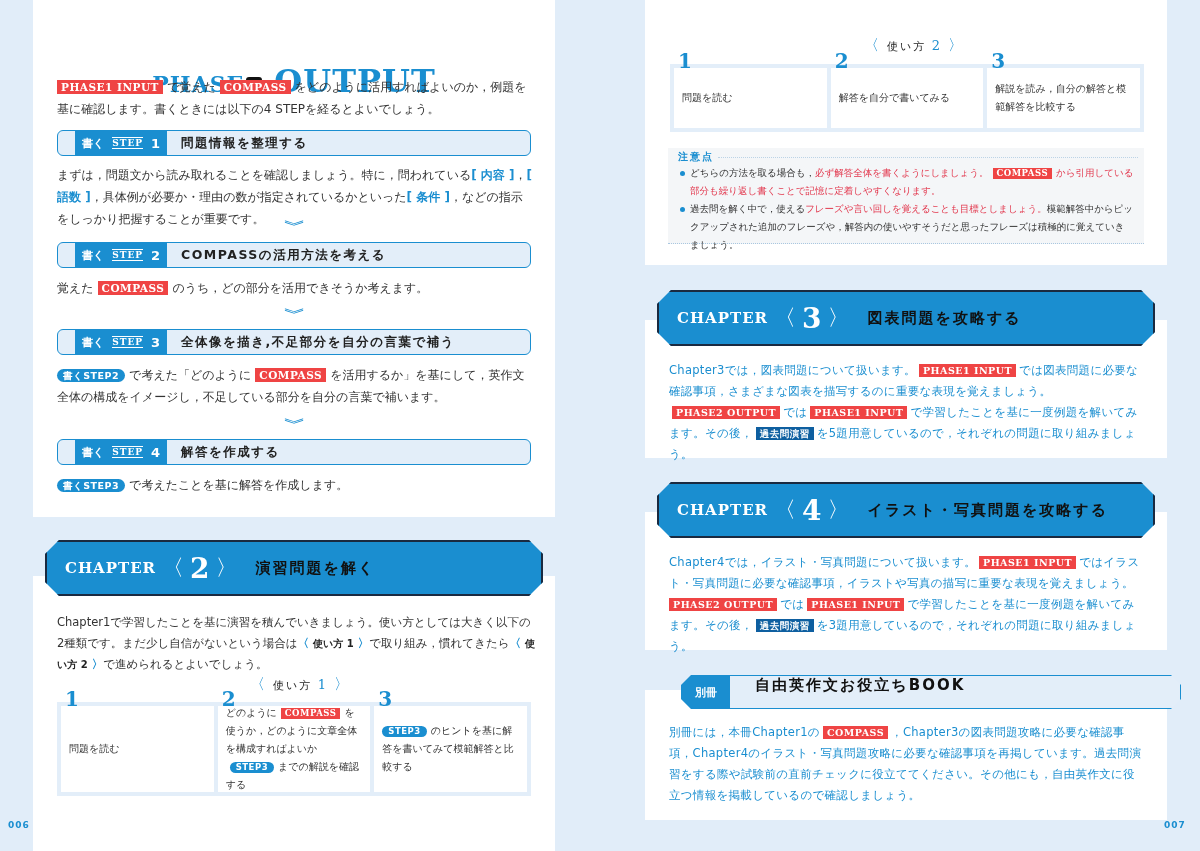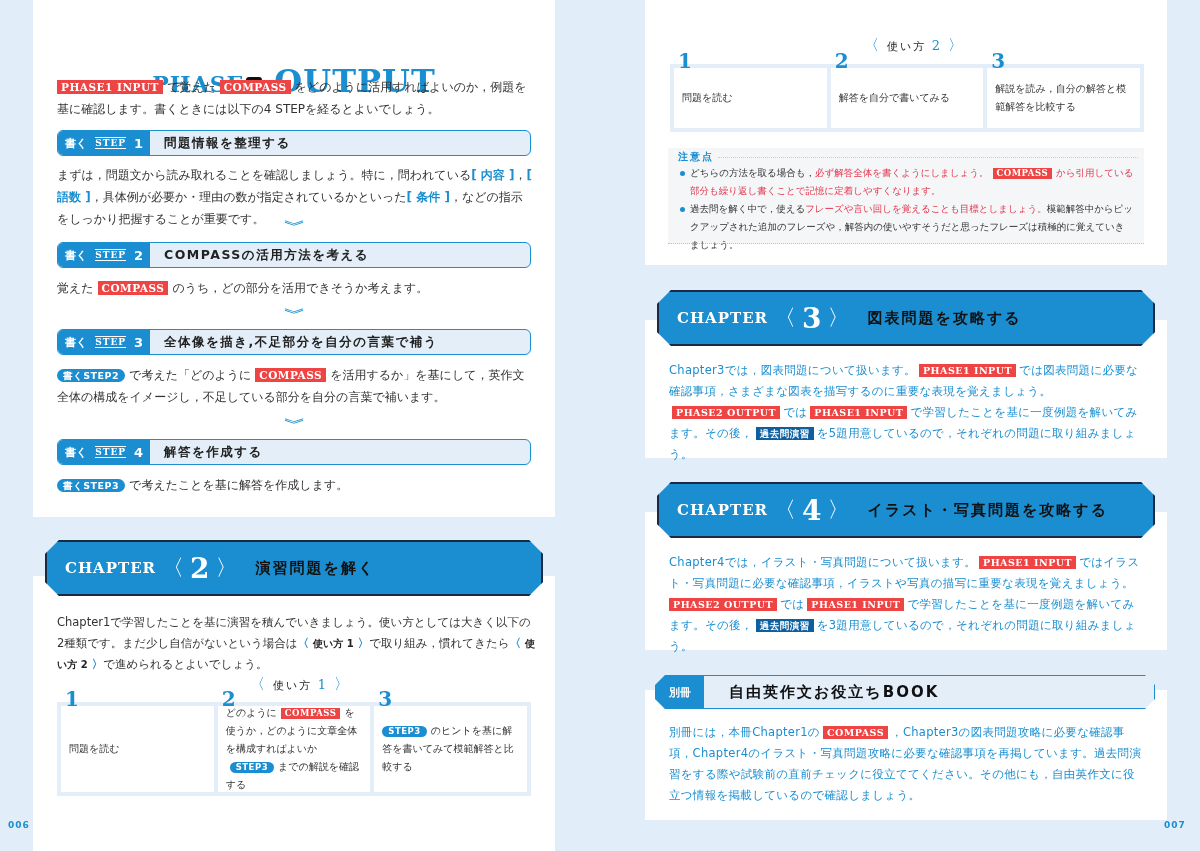--- a/index.html
+++ b/index.html
@@ -53,21 +53,21 @@
   .bracket { color: #1a8ed0; font-weight: bold; }
 
   .step-bar {
     position: absolute; left: 24px; width: 474px; height: 26px;
     border: 1.5px solid #1a8ed0; border-radius: 6px; background: #e3eef9;
     display: flex; align-items: center; overflow: hidden;
   }
   .step-bar .label {
     background: #1a8ed0; color: #fff; height: 100%; width: 92px;
     display: flex; align-items: center; justify-content: center;
-    font-size: 11px; font-weight: bold; gap: 8px;
+    font-size: 11px; font-weight: bold; gap: 8px; margin-left: 17px;
   }
   .step-bar .label .st {
     font-family: "DejaVu Serif", serif; font-size: 9px; letter-spacing: 1px;
     border-bottom: 1px solid #fff; border-top: 1px solid #fff; line-height: 10px;
   }
   .step-bar .label .n { font-size: 13px; }
   .step-bar .title {
     padding-left: 14px; font-size: 12.5px; font-weight: bold; color: #222;
     letter-spacing: 1.5px;
   }
@@ -151,22 +151,22 @@
   }
   .note-box .tag { font-size: 8.5px; line-height: 11px; }
 
   .rpara {
     position: absolute; font-size: 11.5px; line-height: 21px; color: #1a8ed0;
     letter-spacing: 0.3px;
   }
   .rpara .tag { font-size: 9.5px; line-height: 13px; margin: 0 3px; }
 
   .book-bar {
-    position: absolute; left: 655px; top: 675px; width: 500px; height: 34px;
-    border: 1.5px solid #1a8ed0; background: #e3eef9; display: flex; align-items: center;
+    position: absolute; left: 681px; top: 675px; width: 500px; height: 34px;
+    border: 1.5px solid #1a8ed0; background: #e3eef9; display: flex; 
     clip-path: polygon(10px 0, calc(100% - 10px) 0, 100% 10px, 100% calc(100% - 10px), calc(100% - 10px) 100%, 10px 100%, 0 calc(100% - 10px), 0 10px);
     overflow: hidden;
   }
   .book-bar .label {
     background: #1a8ed0; color: #fff; height: 100%; width: 48px; display: flex;
     align-items: center; justify-content: center; font-size: 11px; font-weight: bold;
   }
   .book-bar .title {
     padding-left: 25px; font-size: 15px; color: #111; letter-spacing: 2px; font-weight: bold;
   }

